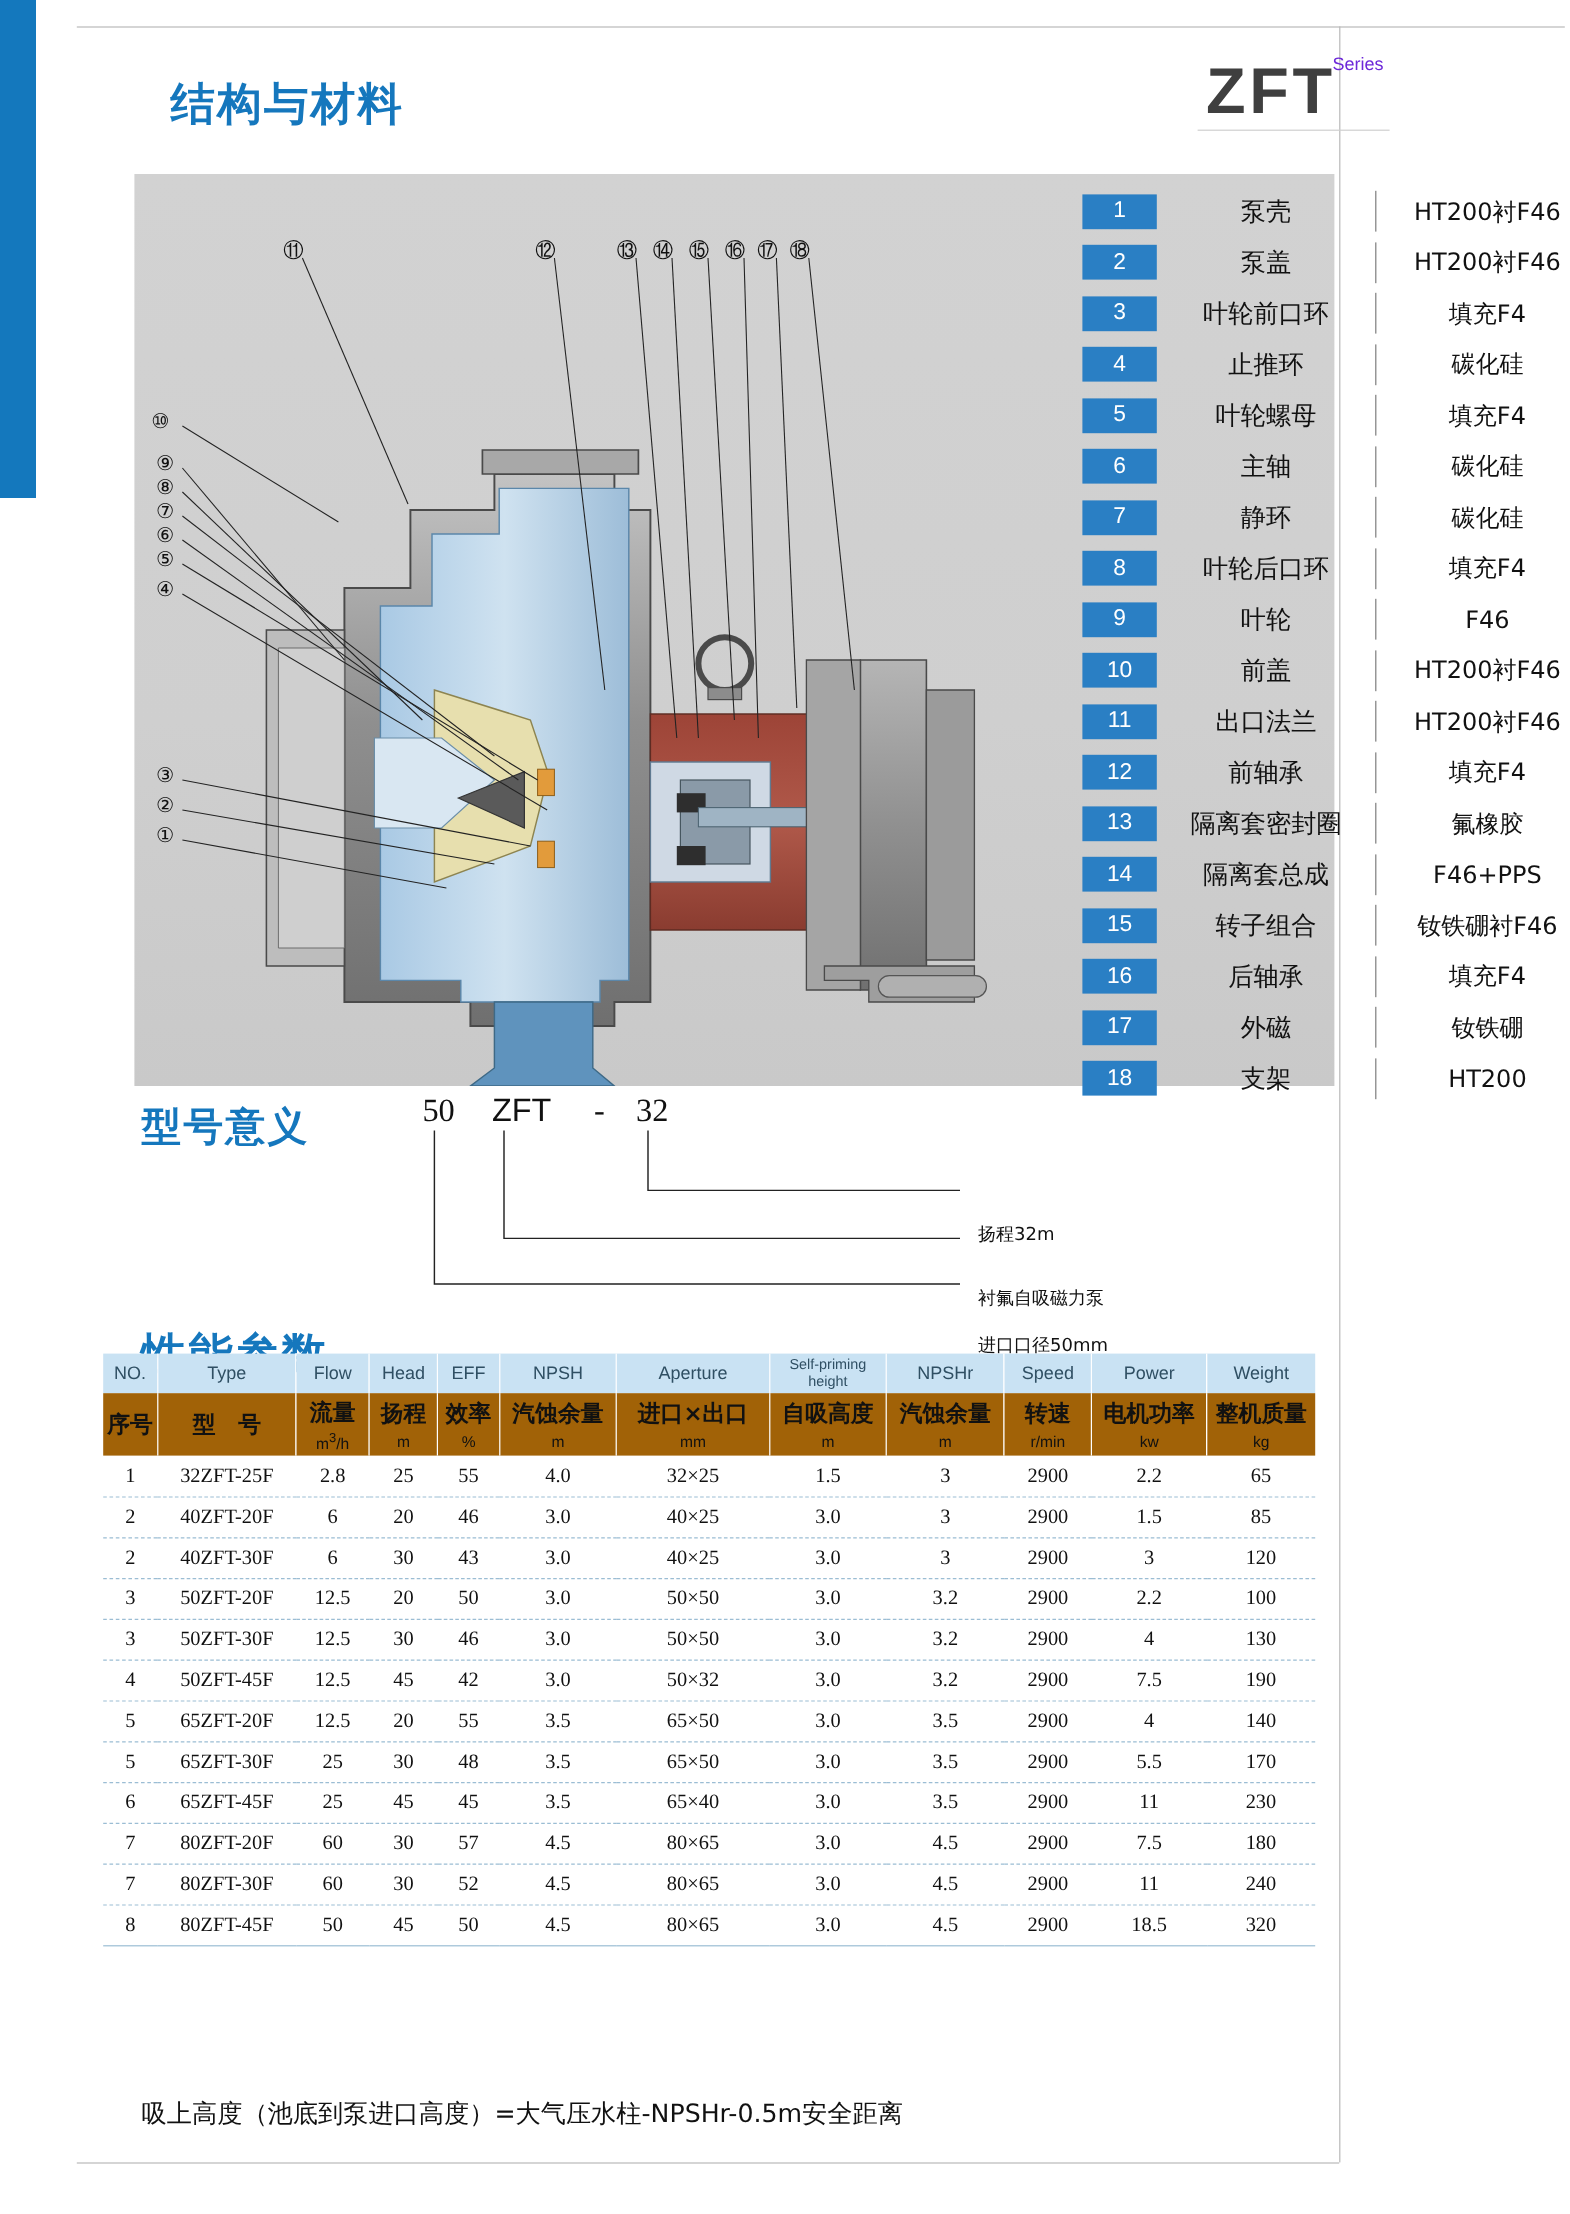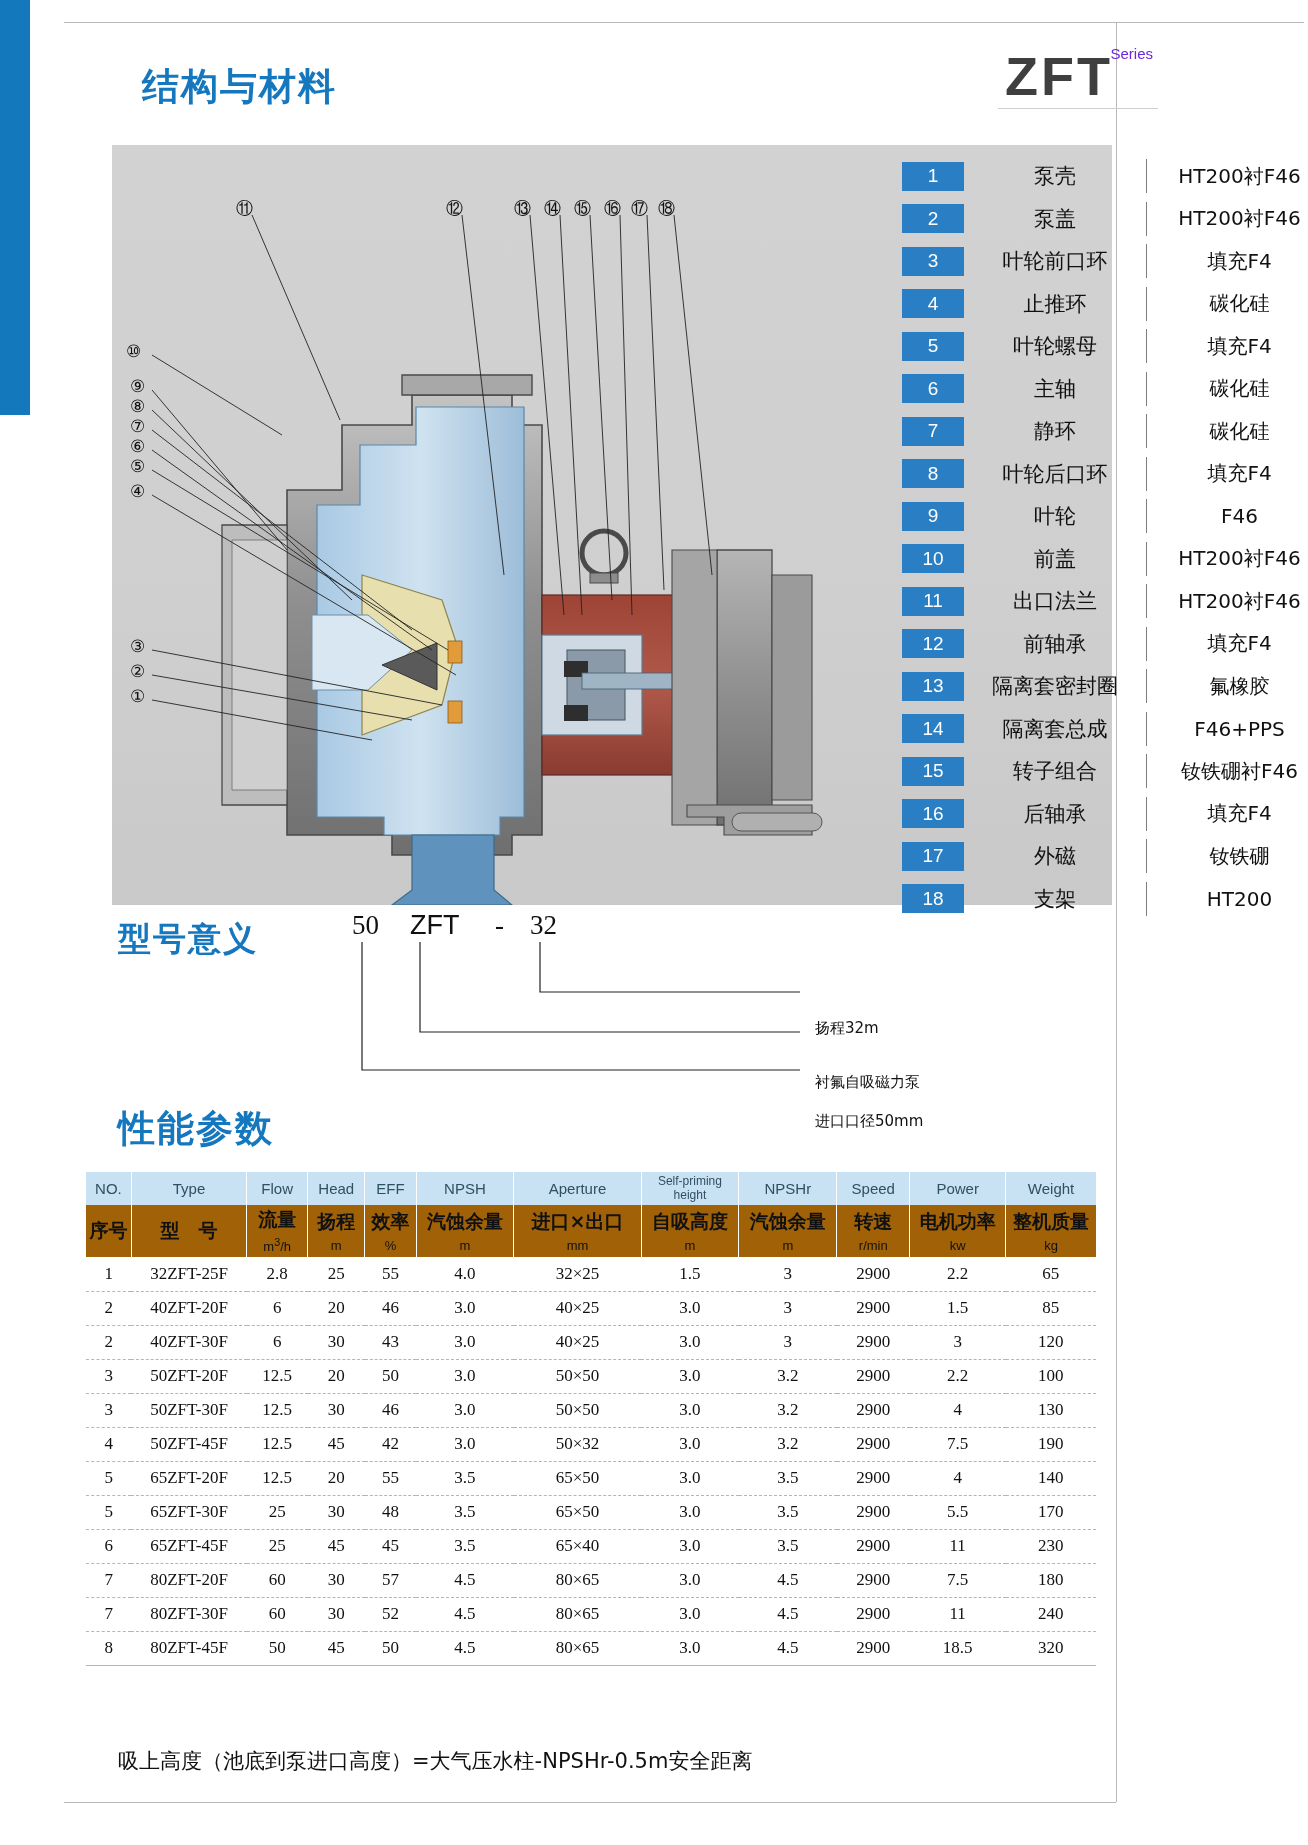--- a/index.html
+++ b/index.html
@@ -102,21 +102,21 @@
   .mc2 { left: 80px; top: 10px; font-family: "Liberation Sans", sans-serif; }
   .mc3 { left: 165px; top: 10px; }
   .mc4 { left: 200px; top: 10px; }
   .model-note { position: absolute; font-size: 15px; color: #111; font-family: "DejaVu Sans", sans-serif; }
   .mn1 { left: 485px; top: 119px; }
   .mn2 { left: 485px; top: 173px; }
   .mn3 { left: 485px; top: 212px; }
 
   
   .perf-table {
-    position: absolute; left: 56px; top: 1172px; width: 1010px;
+    position: absolute; left: 56px; top: 1128px; width: 1010px;
     border-collapse: collapse;
     font-family: "Liberation Serif", serif;
   }
   .perf-table th, .perf-table td {
     text-align: center; vertical-align: middle;
   }
   .hdr-en th {
     background: #c9e2f3; color: #2f4f63; font-size: 15px; font-weight: normal;
     height: 33px; border-right: 1px solid #ffffff;
     font-family: "Liberation Sans", sans-serif;

